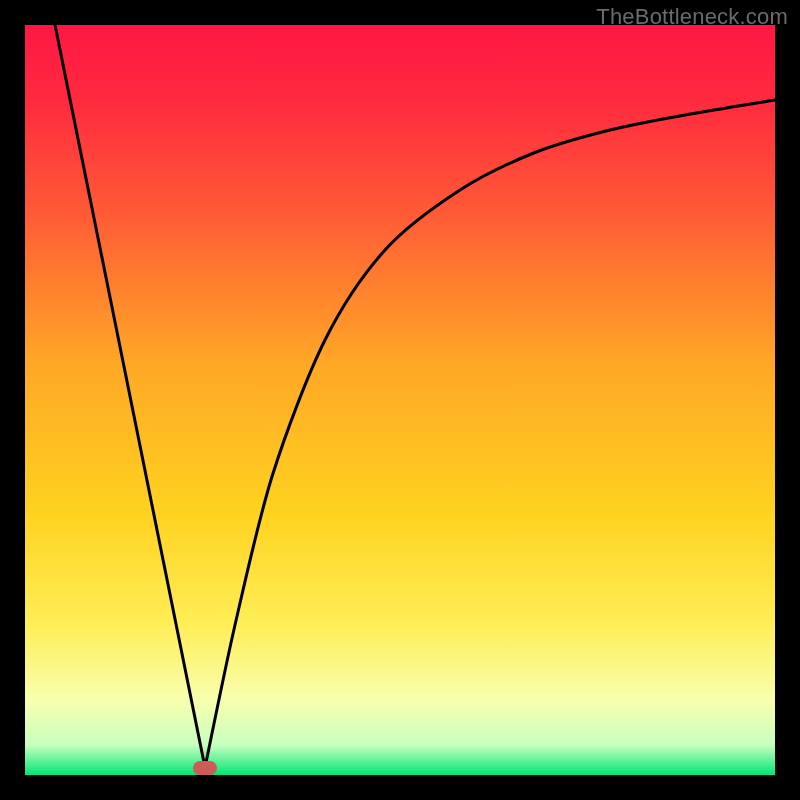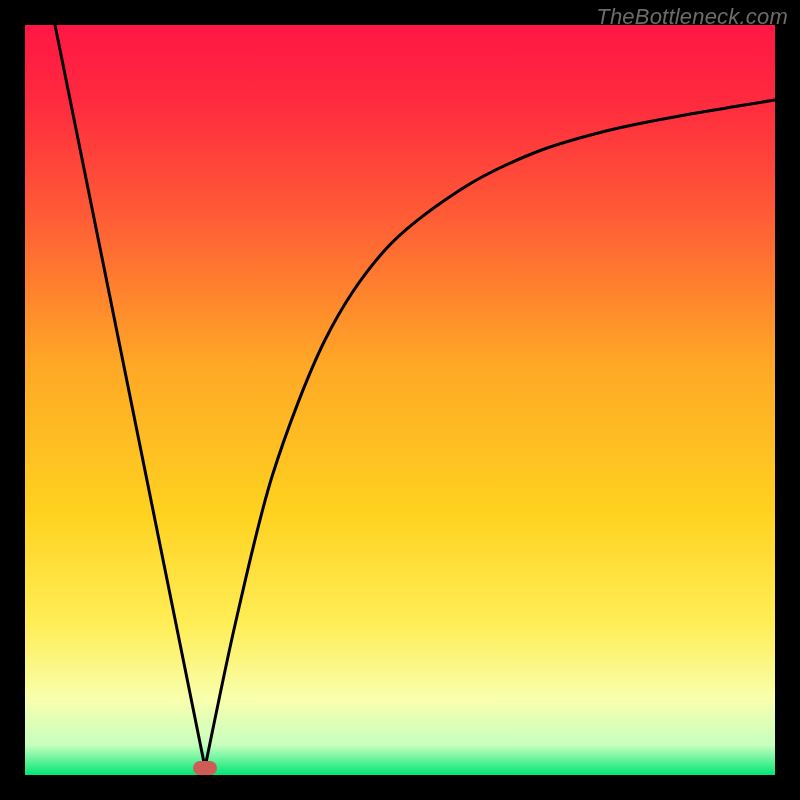--- a/index.html
+++ b/index.html
@@ -41,21 +41,20 @@
   }
   .watermark {
     position: absolute;
     top: 4px;
     right: 12px;
     color: #6b6b6b;
     font-size: 22px;
     font-weight: 500;
     letter-spacing: 0.2px;
     user-select: none;
-    font-style: italic;
   }
   .min-marker {
     position: absolute;
     width: 24px;
     height: 14px;
     border-radius: 8px;
     transform: translate(-50%, -50%);
   }
 </style>
 </head>

